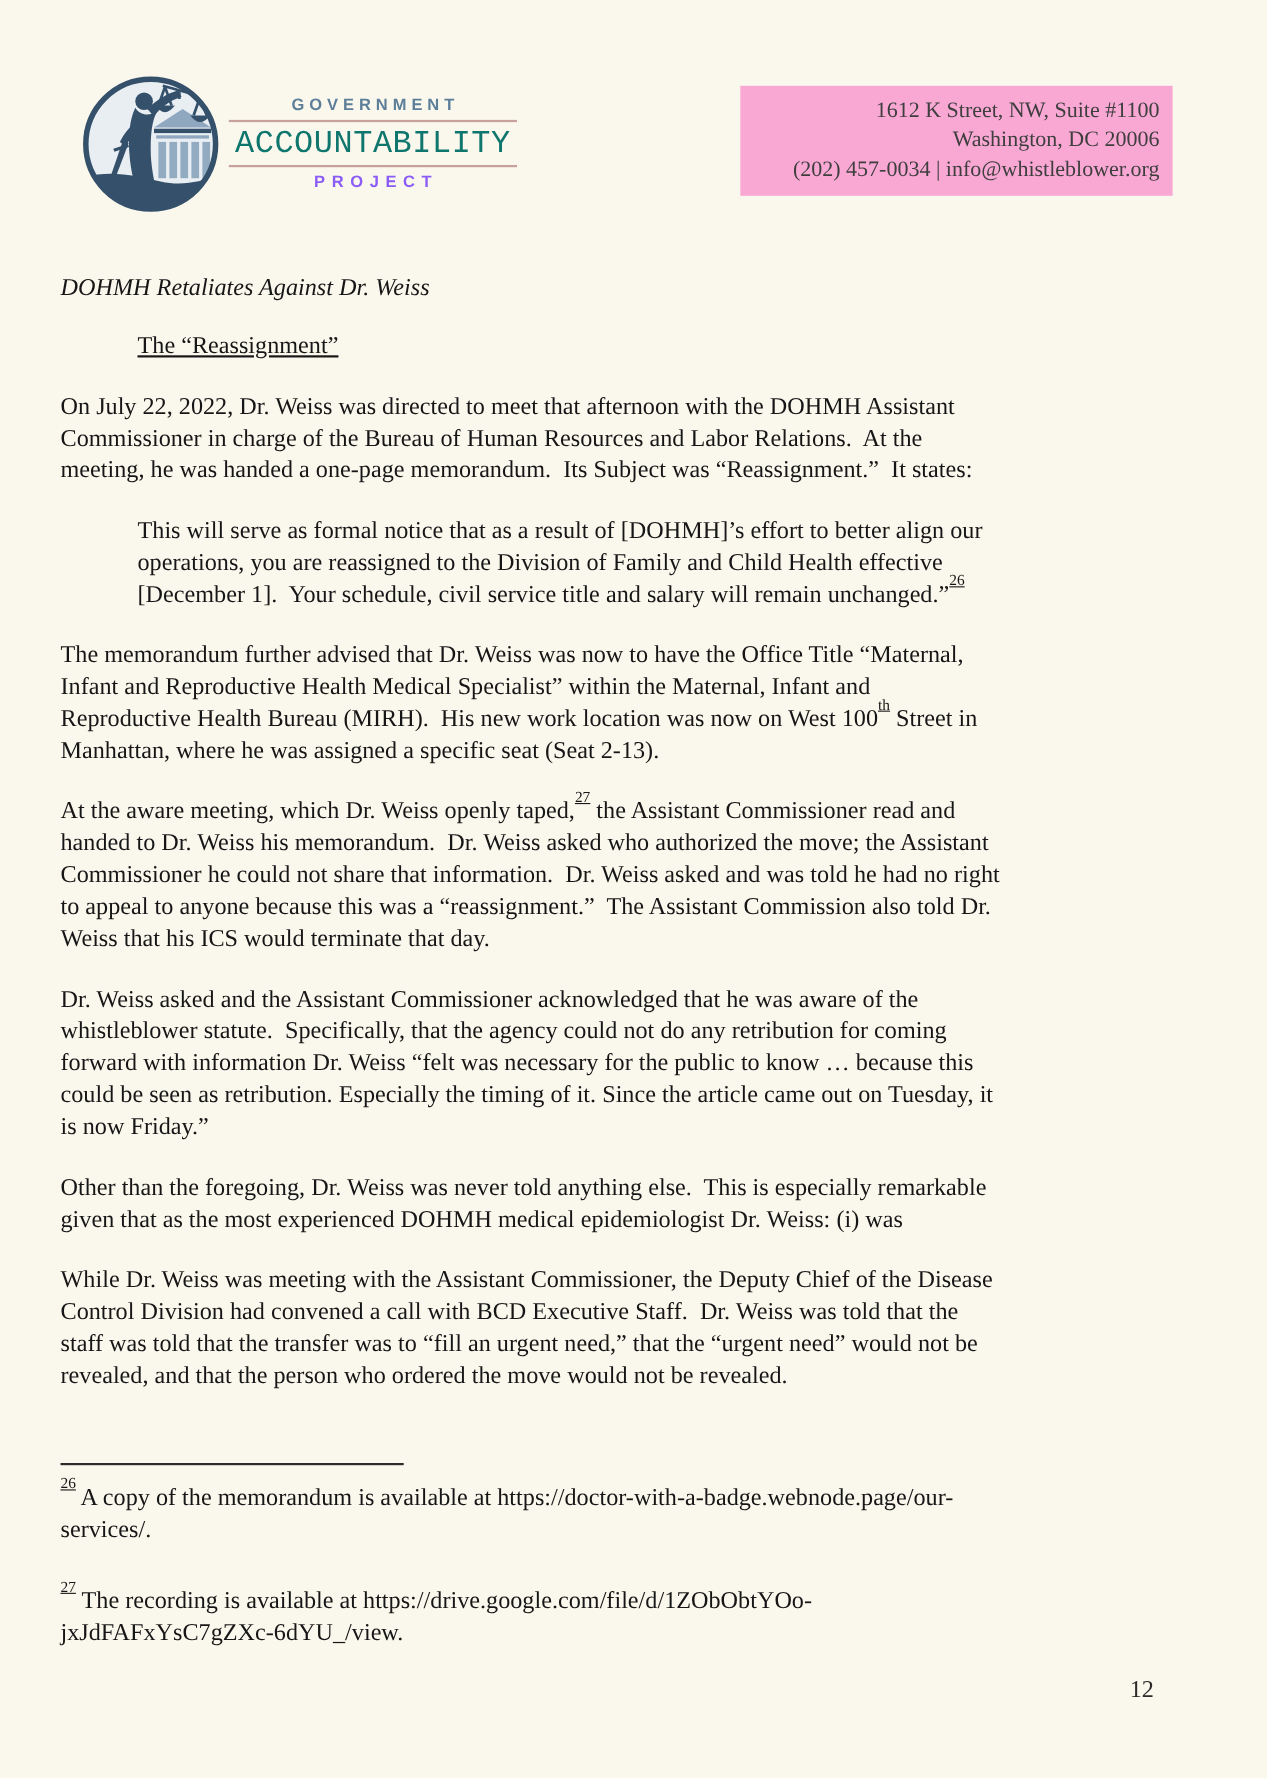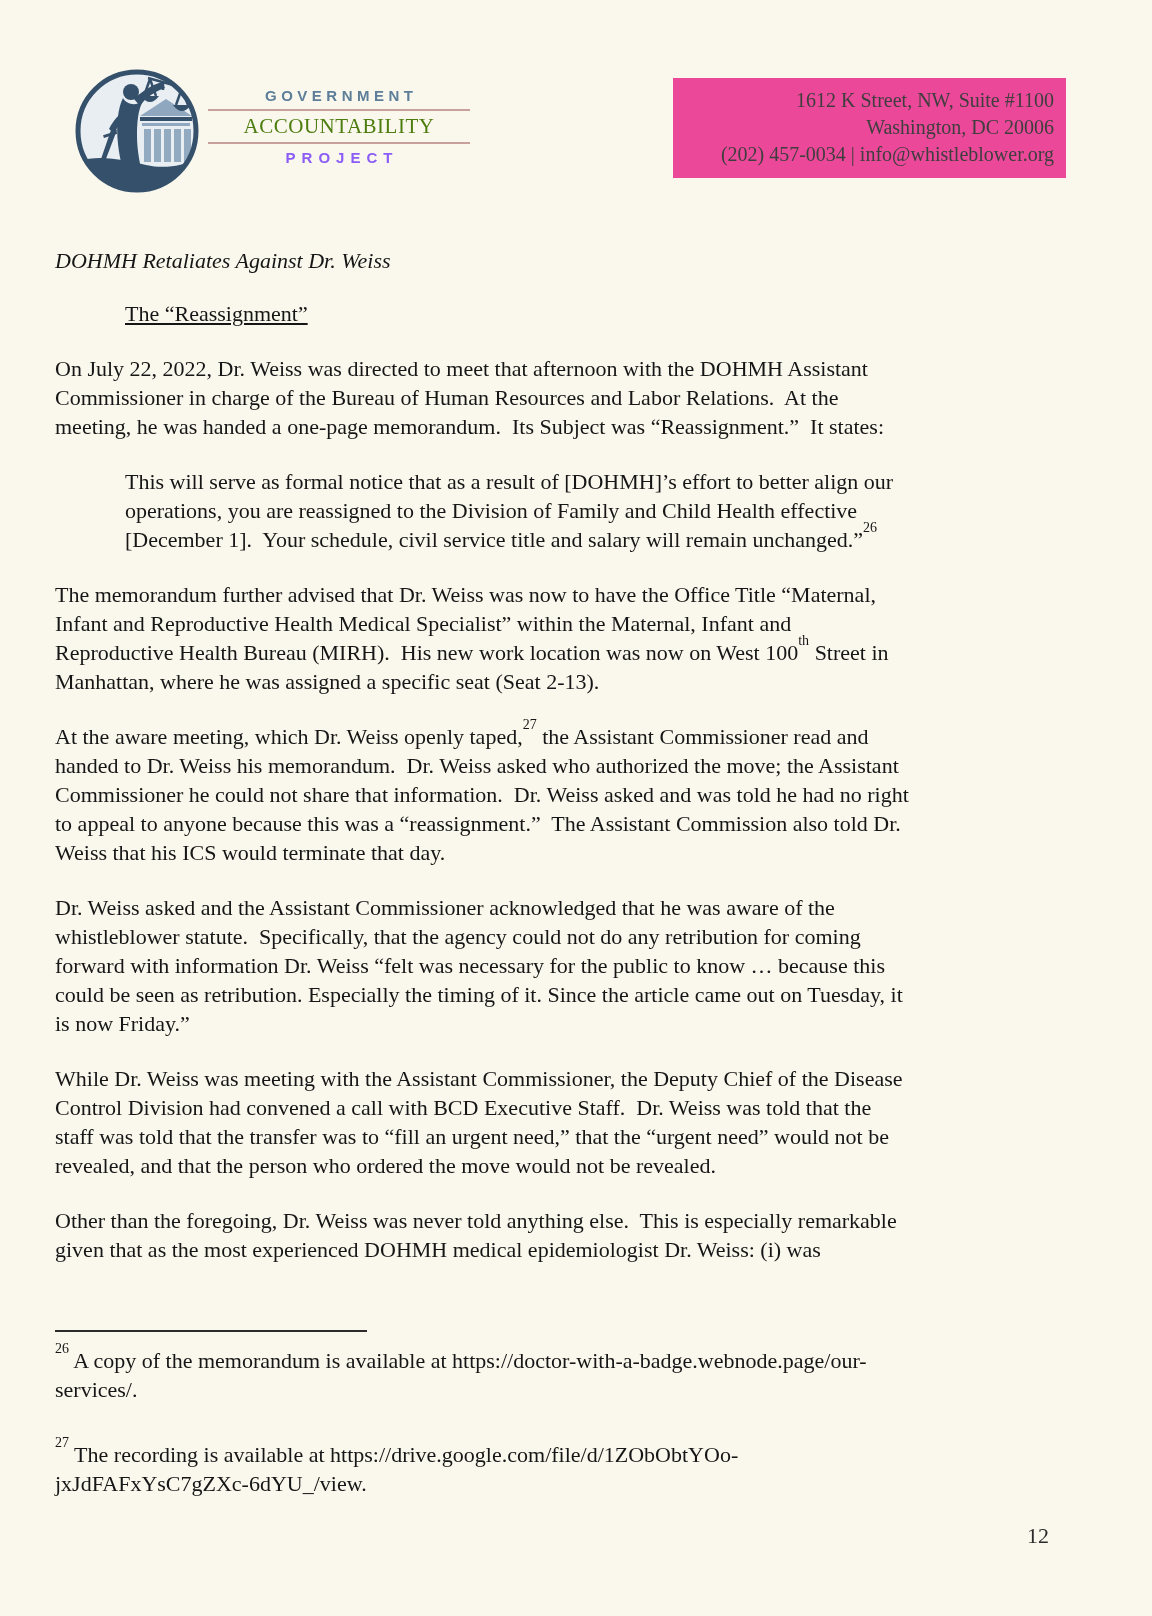--- a/index.html
+++ b/index.html
@@ -26,33 +26,33 @@
   .logo-badge { width: 130px; height: 130px; flex: 0 0 auto; }
   .wordmark { margin-left: 6px; margin-top: 21px; text-align: center; width: 262px; }
   .wm-top {
     font-family: "Liberation Sans", sans-serif;
     font-size: 15px; font-weight: bold;
     letter-spacing: 4.5px; text-indent: 4.5px;
     color: #5d7e99;
   }
   .wm-rule { height: 2px; background: #c9a19c; margin: 5px 0 3px 0; }
   .wm-main {
-    font-family: Liberation Serif, serif;
-    font-size: 21px; letter-spacing: 0.5px;
-    color: #4d7c0f; white-space: nowrap;
+    font-family: Liberation Mono, monospace;
+    font-size: 29px; letter-spacing: 0.5px;
+    color: #0f766e; white-space: nowrap;
   }
   .wm-rule2 { height: 2px; background: #c9a19c; margin: 3px 0 5px 0; }
   .wm-bottom {
     font-family: "Liberation Sans", sans-serif;
     font-size: 15px; font-weight: bold;
     letter-spacing: 6px; text-indent: 6px;
     color: #8b5cf6;
   }
   .contact {
-    background: #ec4899;
+    background: #f9a8d4;
     margin-top: 12px;
     padding: 9px 12px 10px 48px;
     text-align: right;
     font-size: 20px; line-height: 27px;
     color: #3e3e3e;
   }
 
   
   .content { padding: 0 45px 0 55px; }
   .doc-title {
@@ -69,20 +69,21 @@
   p.body-par {
     margin: 26px 0 0 0;
     font-size: 22px; line-height: 29px;
     white-space: pre-wrap;
   }
   p.blockquote { margin: 26px 75px 0 70px; }
   sup.fn-ref {
     font-size: 14px; line-height: 0;
     position: relative; top: -7px;
     white-space: nowrap;
+    text-decoration: underline;
   }
   .fn-sep {
     margin: 66px 0 0 0;
     width: 312px;
     border: none;
     border-top: 2px solid #2b2b2b;
   }
   p.footnote {
     margin: 14px 0 0 0;
     font-size: 22px; line-height: 29px;
@@ -180,28 +181,28 @@
 Commissioner he could not share that information.  Dr. Weiss asked and was told he had no right
 to appeal to anyone because this was a “reassignment.”  The Assistant Commission also told Dr.
 Weiss that his ICS would terminate that day.</span></p>
 
     <p class="body-par">Dr. Weiss asked and the Assistant Commissioner acknowledged that he was aware of the
 whistleblower statute.  Specifically, that the agency could not do any retribution for coming
 forward with information Dr. Weiss “felt was necessary for the public to know … because this
 could be seen as retribution. Especially the timing of it. Since the article came out on Tuesday, it
 is now Friday.”</p>
 
+    <p class="body-par">Other than the foregoing, Dr. Weiss was never told anything else.  This is especially remarkable
+given that as the most experienced DOHMH medical epidemiologist Dr. Weiss: (i) was</p>
+
     <p class="body-par">While Dr. Weiss was meeting with the Assistant Commissioner, the Deputy Chief of the Disease
 Control Division had convened a call with BCD Executive Staff.  Dr. Weiss was told that the
 staff was told that the transfer was to “fill an urgent need,” that the “urgent need” would not be
 revealed, and that the person who ordered the move would not be revealed.</p>
 
-    <p class="body-par">Other than the foregoing, Dr. Weiss was never told anything else.  This is especially remarkable
-given that as the most experienced DOHMH medical epidemiologist Dr. Weiss: (i) was</p>
-
     <hr class="fn-sep">
 
     <p class="footnote"><sup class="fn-ref">26</sup><span> A copy of the memorandum is available at https://doctor-with-a-badge.webnode.page/our-
 services/.</span></p>
 
     <p class="footnote second"><sup class="fn-ref">27</sup><span> The recording is available at https://drive.google.com/file/d/1ZObObtYOo-
 jxJdFAFxYsC7gZXc-6dYU_/view.</span></p>
   </div>
 
   <div class="page-number">12</div>

